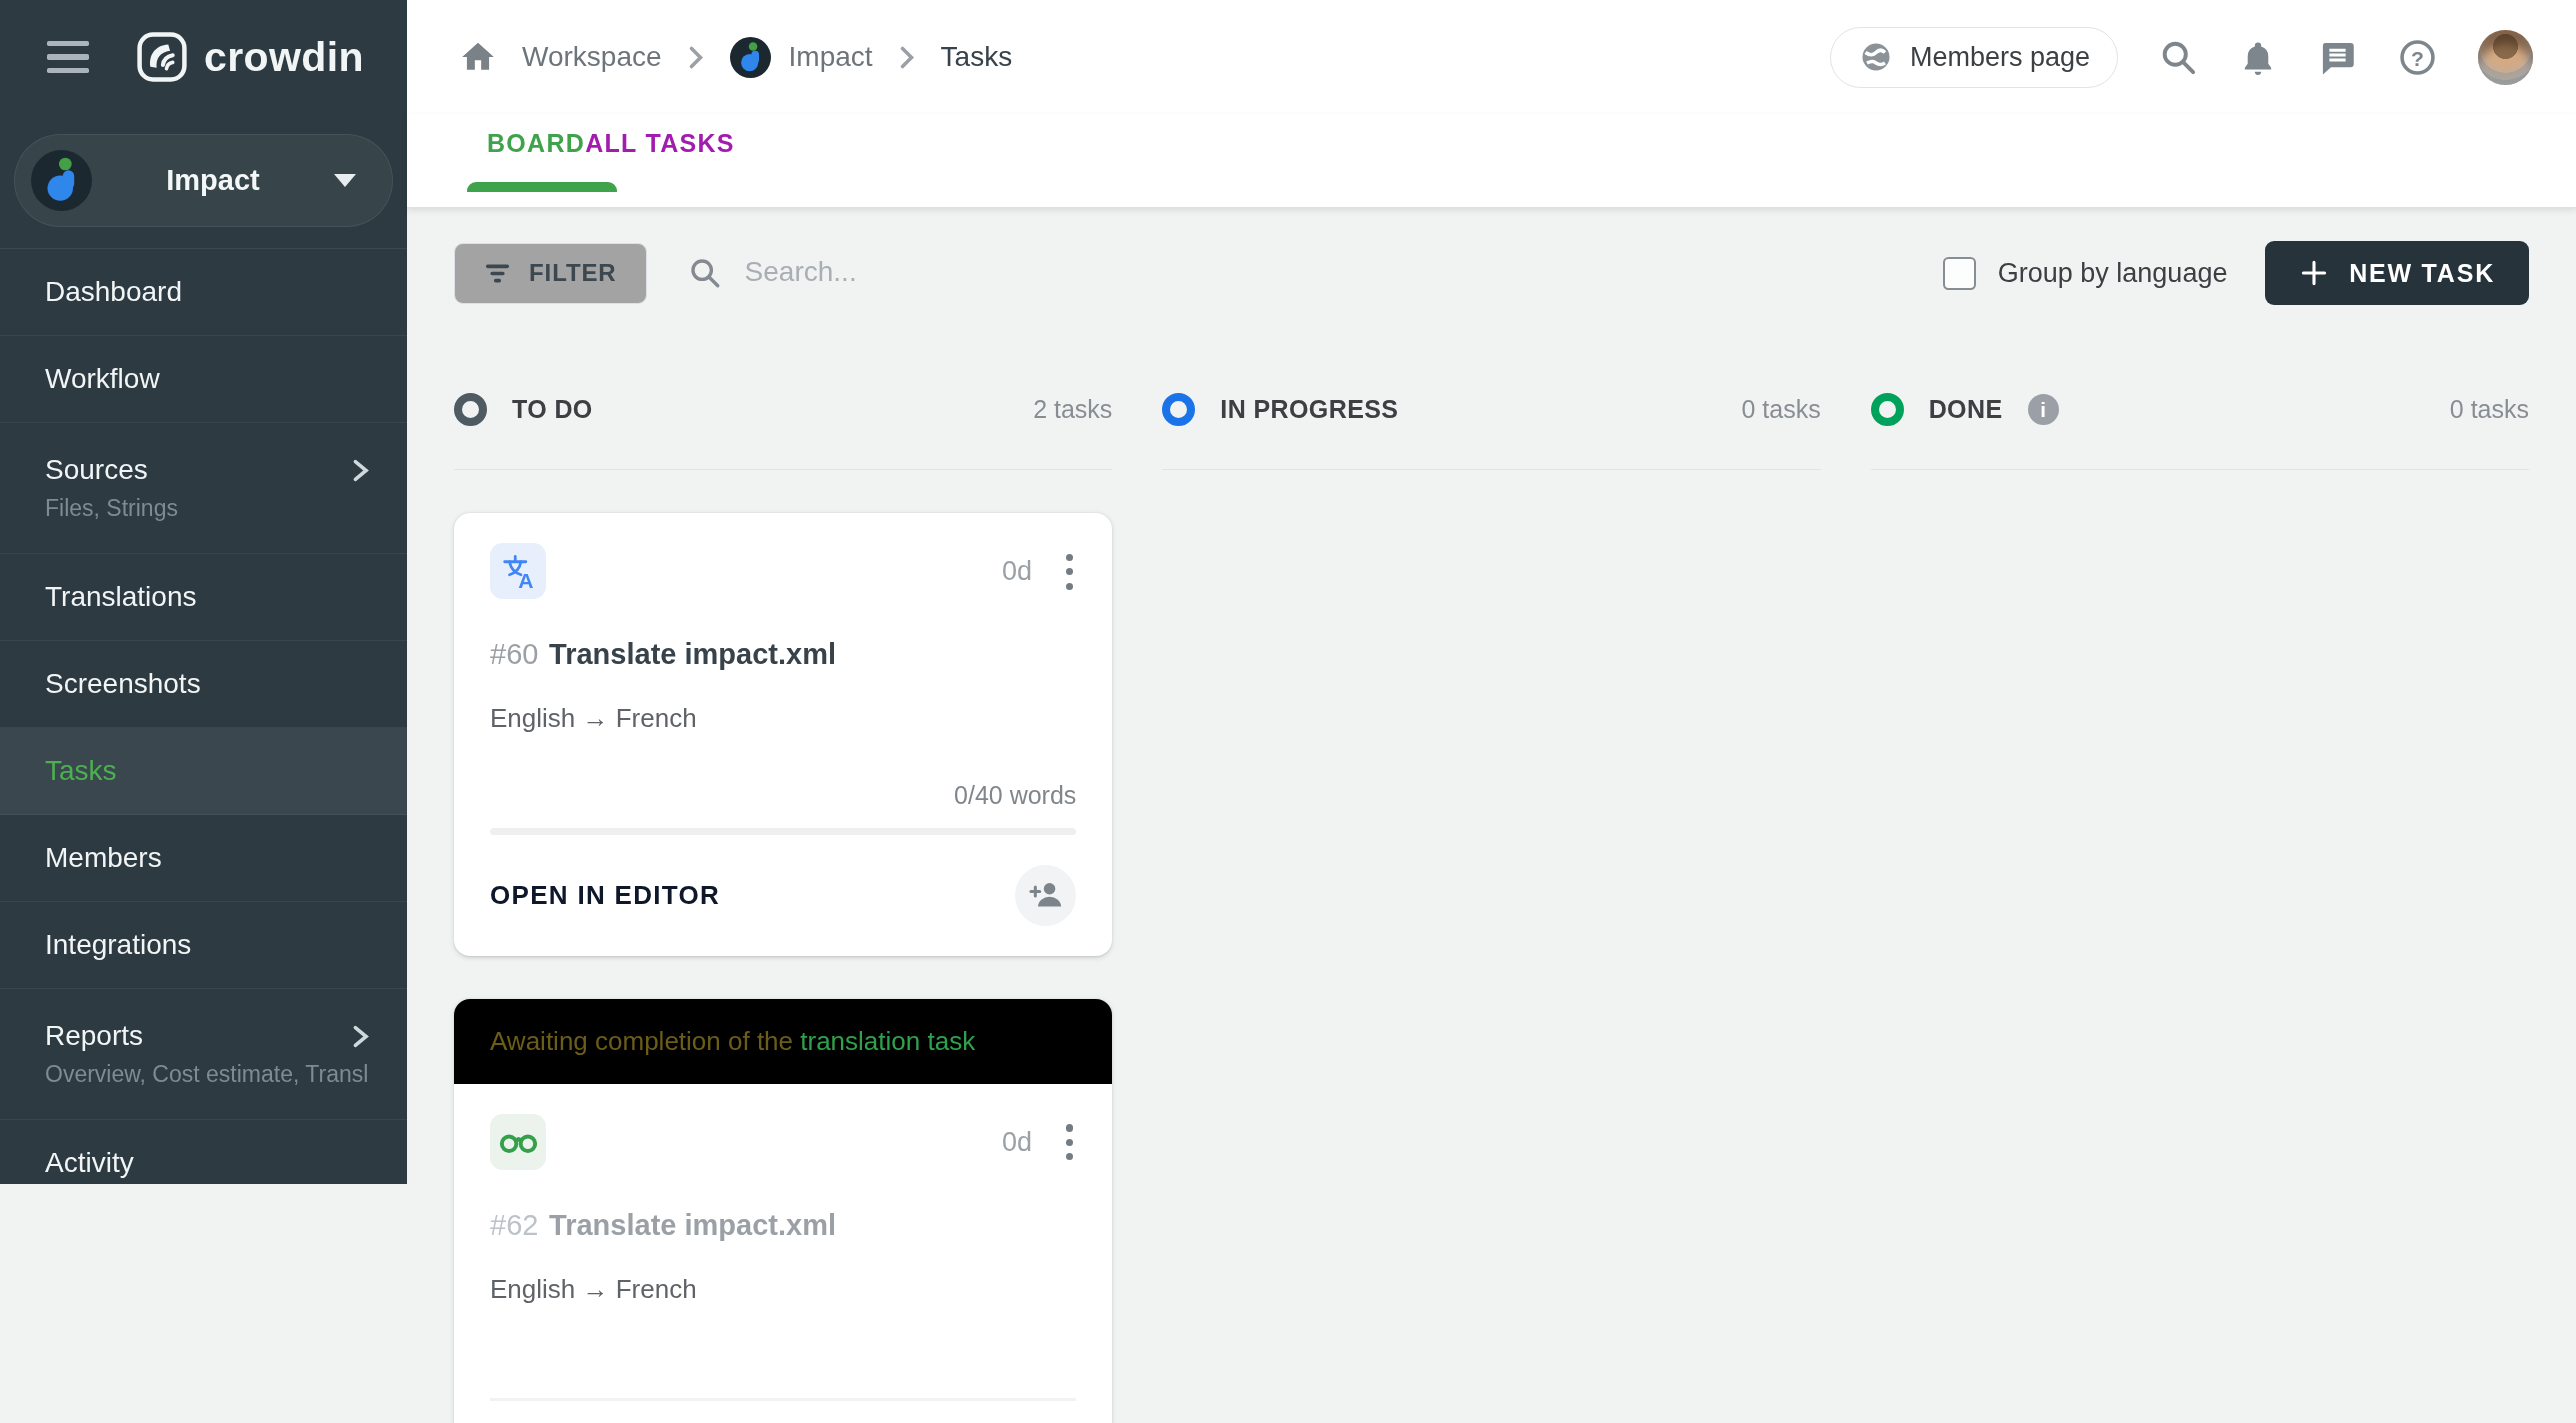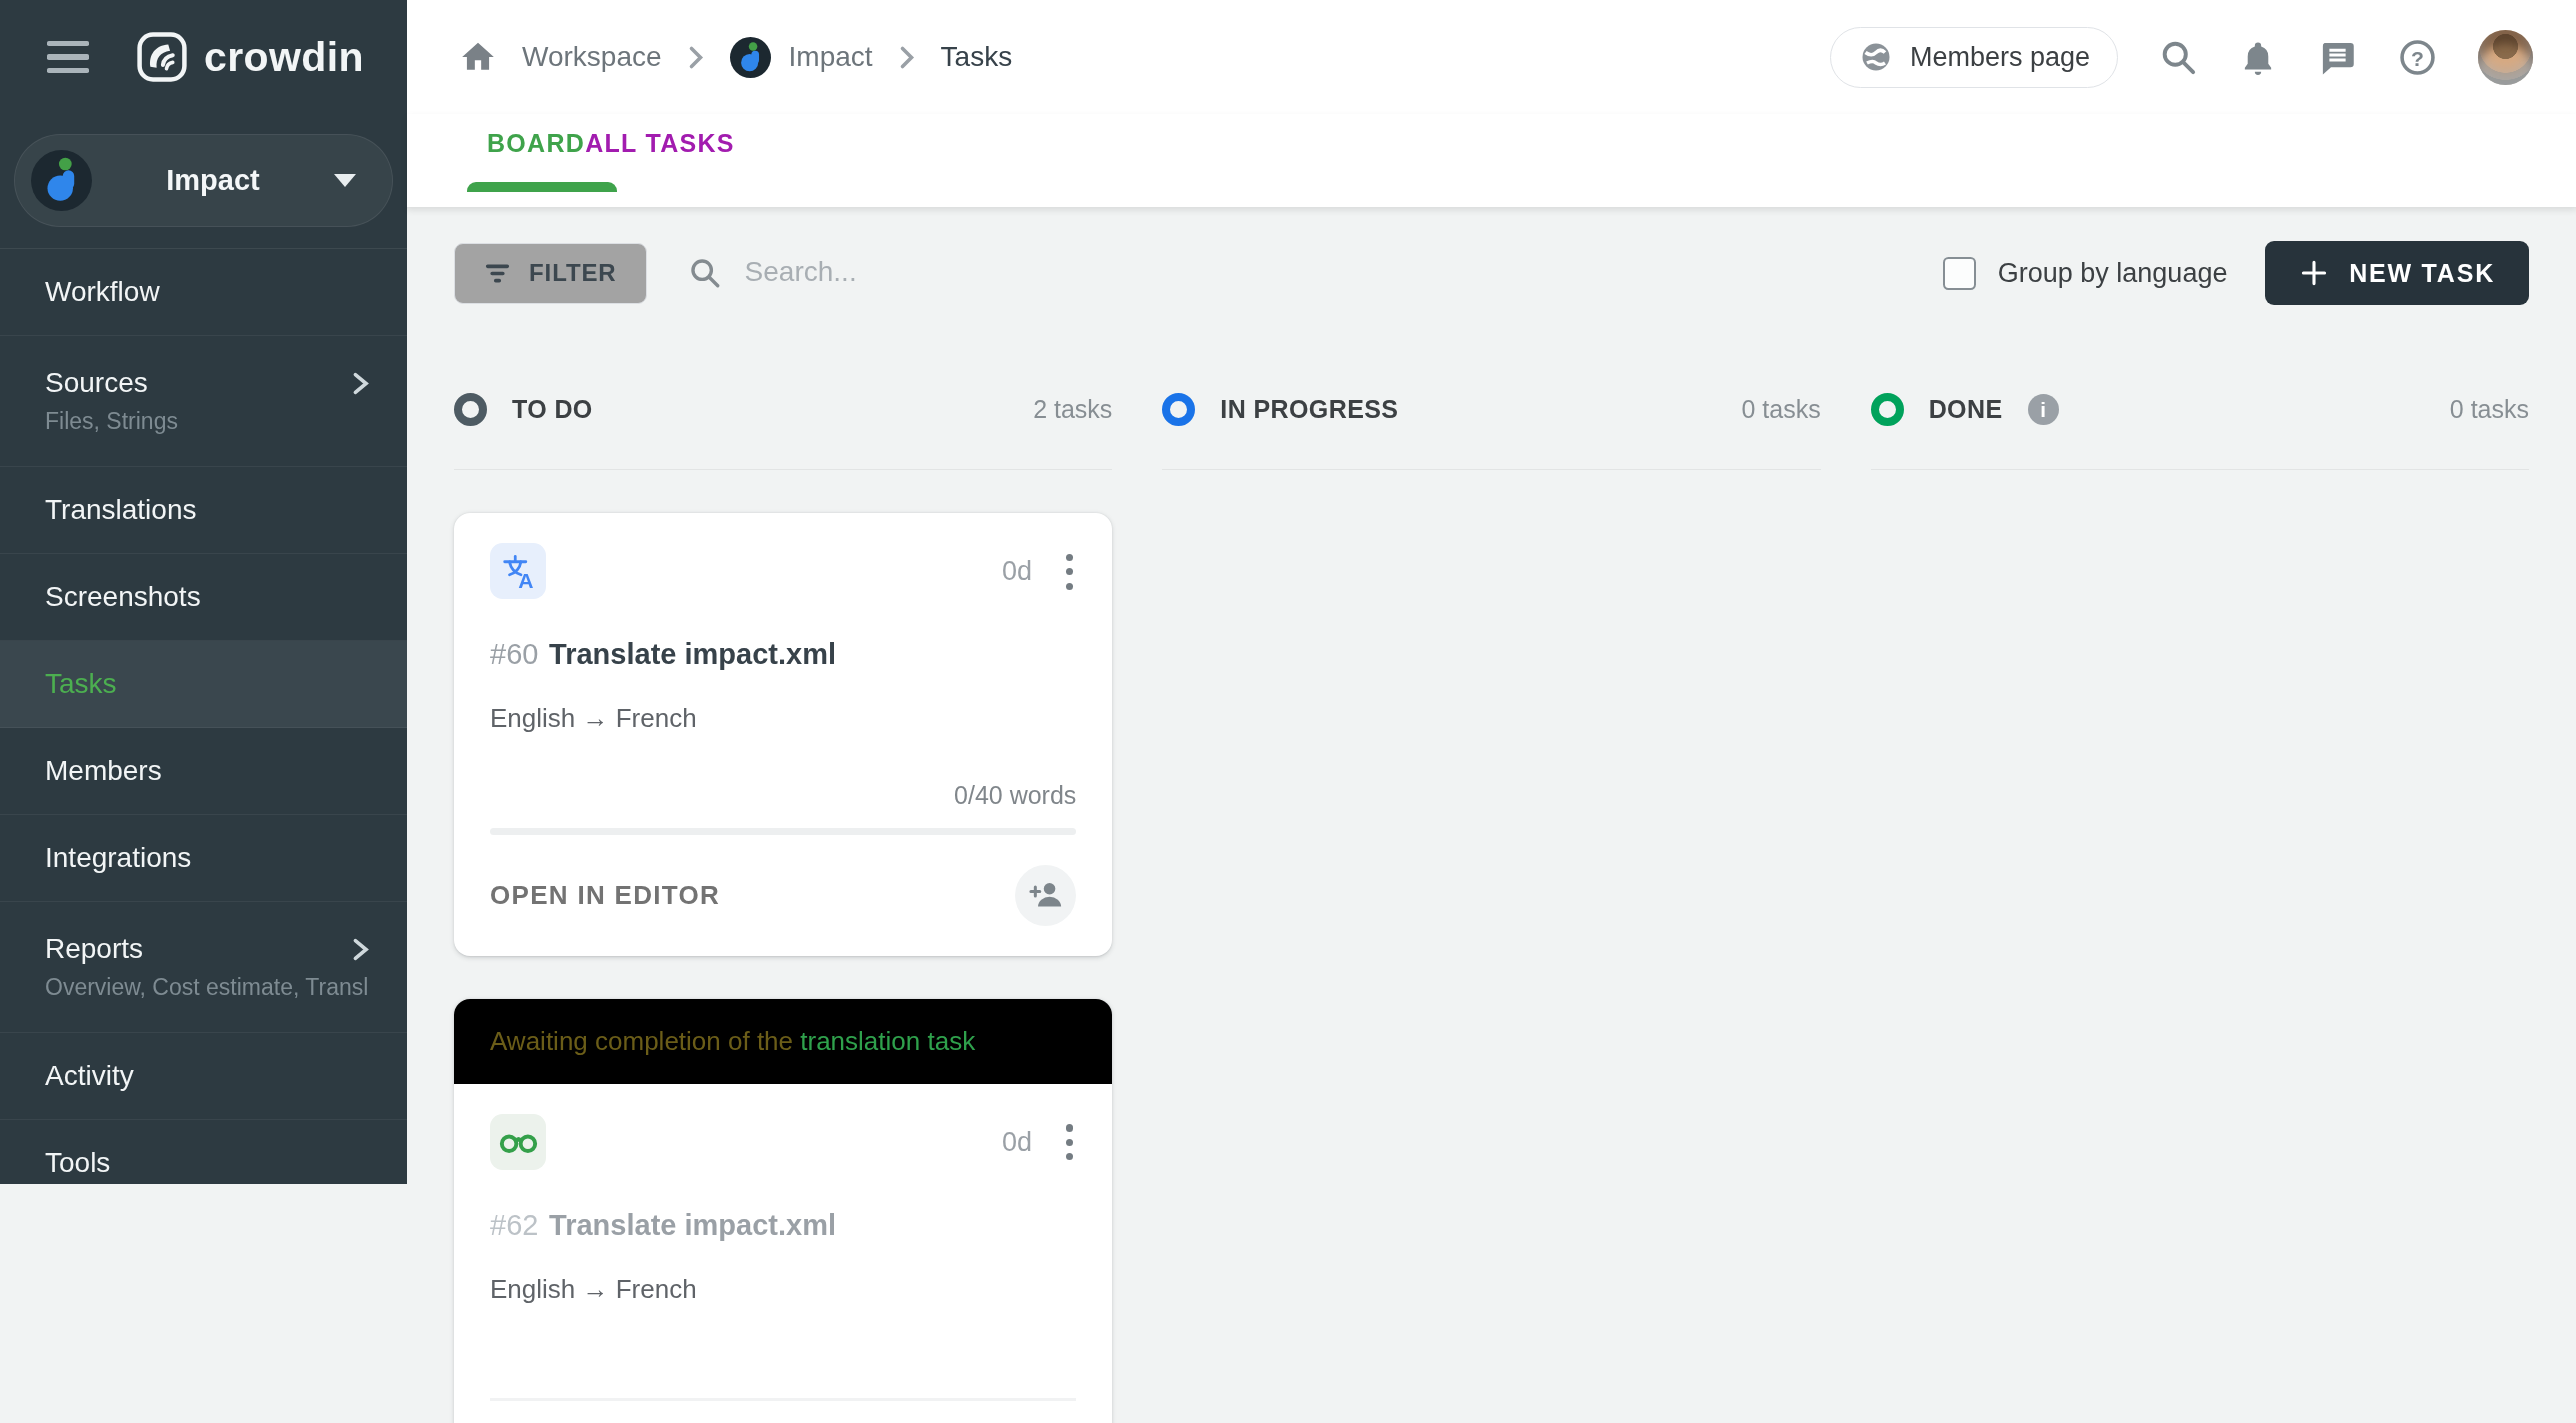--- a/index.html
+++ b/index.html
@@ -101,21 +101,21 @@
   .card-title { margin-top:39px; font-size:29px; }
   .task-id { color:#9aa0a6; margin-right:10.7px; }
   .title-text { color:#37424a; font-weight:700; }
   .card.muted .task-id { color:#bcc2c7; }
   .card.muted .title-text { color:#9aa0a6; }
   .langs { margin-top:32px; font-size:26px; color:#5f6368; }
   .words-row { margin-top:47px; height:34px; text-align:right; font-size:25px; color:#80868b; }
   .progress { margin-top:12.5px; height:7.2px; background:#edeff0; border-radius:3.6px; }
   .divider-thin { margin-top:12.5px; height:2.7px; background:#f1f2f3; }
   .card-footer { margin-top:30px; display:flex; align-items:center; justify-content:space-between; }
-  .open-editor { font-size:26px; font-weight:700; letter-spacing:1.3px; color:#737373; cursor:pointer; background:none; border:none; font-family:"Liberation Sans", sans-serif; }
+  .open-editor { font-size:26px; font-weight:700; letter-spacing:1.3px; color:#0f172a; cursor:pointer; background:none; border:none; font-family:"Liberation Sans", sans-serif; }
   .assignee-btn { width:61px; height:61px; border-radius:50%; background:#f1f3f4; border:none; display:flex; align-items:center; justify-content:center; color:#7d858b; cursor:pointer; }
 </style>
 </head>
 <body>
 
 <aside class="sidebar">
   <div class="sidebar-top">
     <div class="hamburger">
         <i></i>
         <i></i>
@@ -141,20 +141,25 @@
         <circle cx="27" cy="11" r="5" fill="#43a047"></circle>
         <rect x="25" y="16" width="9" height="15" rx="4.5" fill="#2f86eb"></rect>
         <circle cx="23" cy="30" r="10" fill="#2f86eb"></circle>
       </svg>
     </span>
     <span class="project-name">Impact</span>
     <span class="caret-down"></span>
   </div>
 
   <nav class="nav">
+    <div class="nav-item">
+      <div class="nav-row">
+          <span class="nav-label">Dashboard</span>
+        </div>
+    </div>
     <div class="nav-item">
       <div class="nav-row">
           <span class="nav-label">Workflow</span>
         </div>
     </div>
     <div class="nav-item has-sub">
       <div class="nav-row">
         <span class="nav-label">Sources</span>
         <svg class="chev" width="21.5" height="29" viewBox="0 0 24 32" fill="none" stroke-width="4" stroke-linecap="round">
             <path d="M6 6 L18 16 L6 26"></path>

